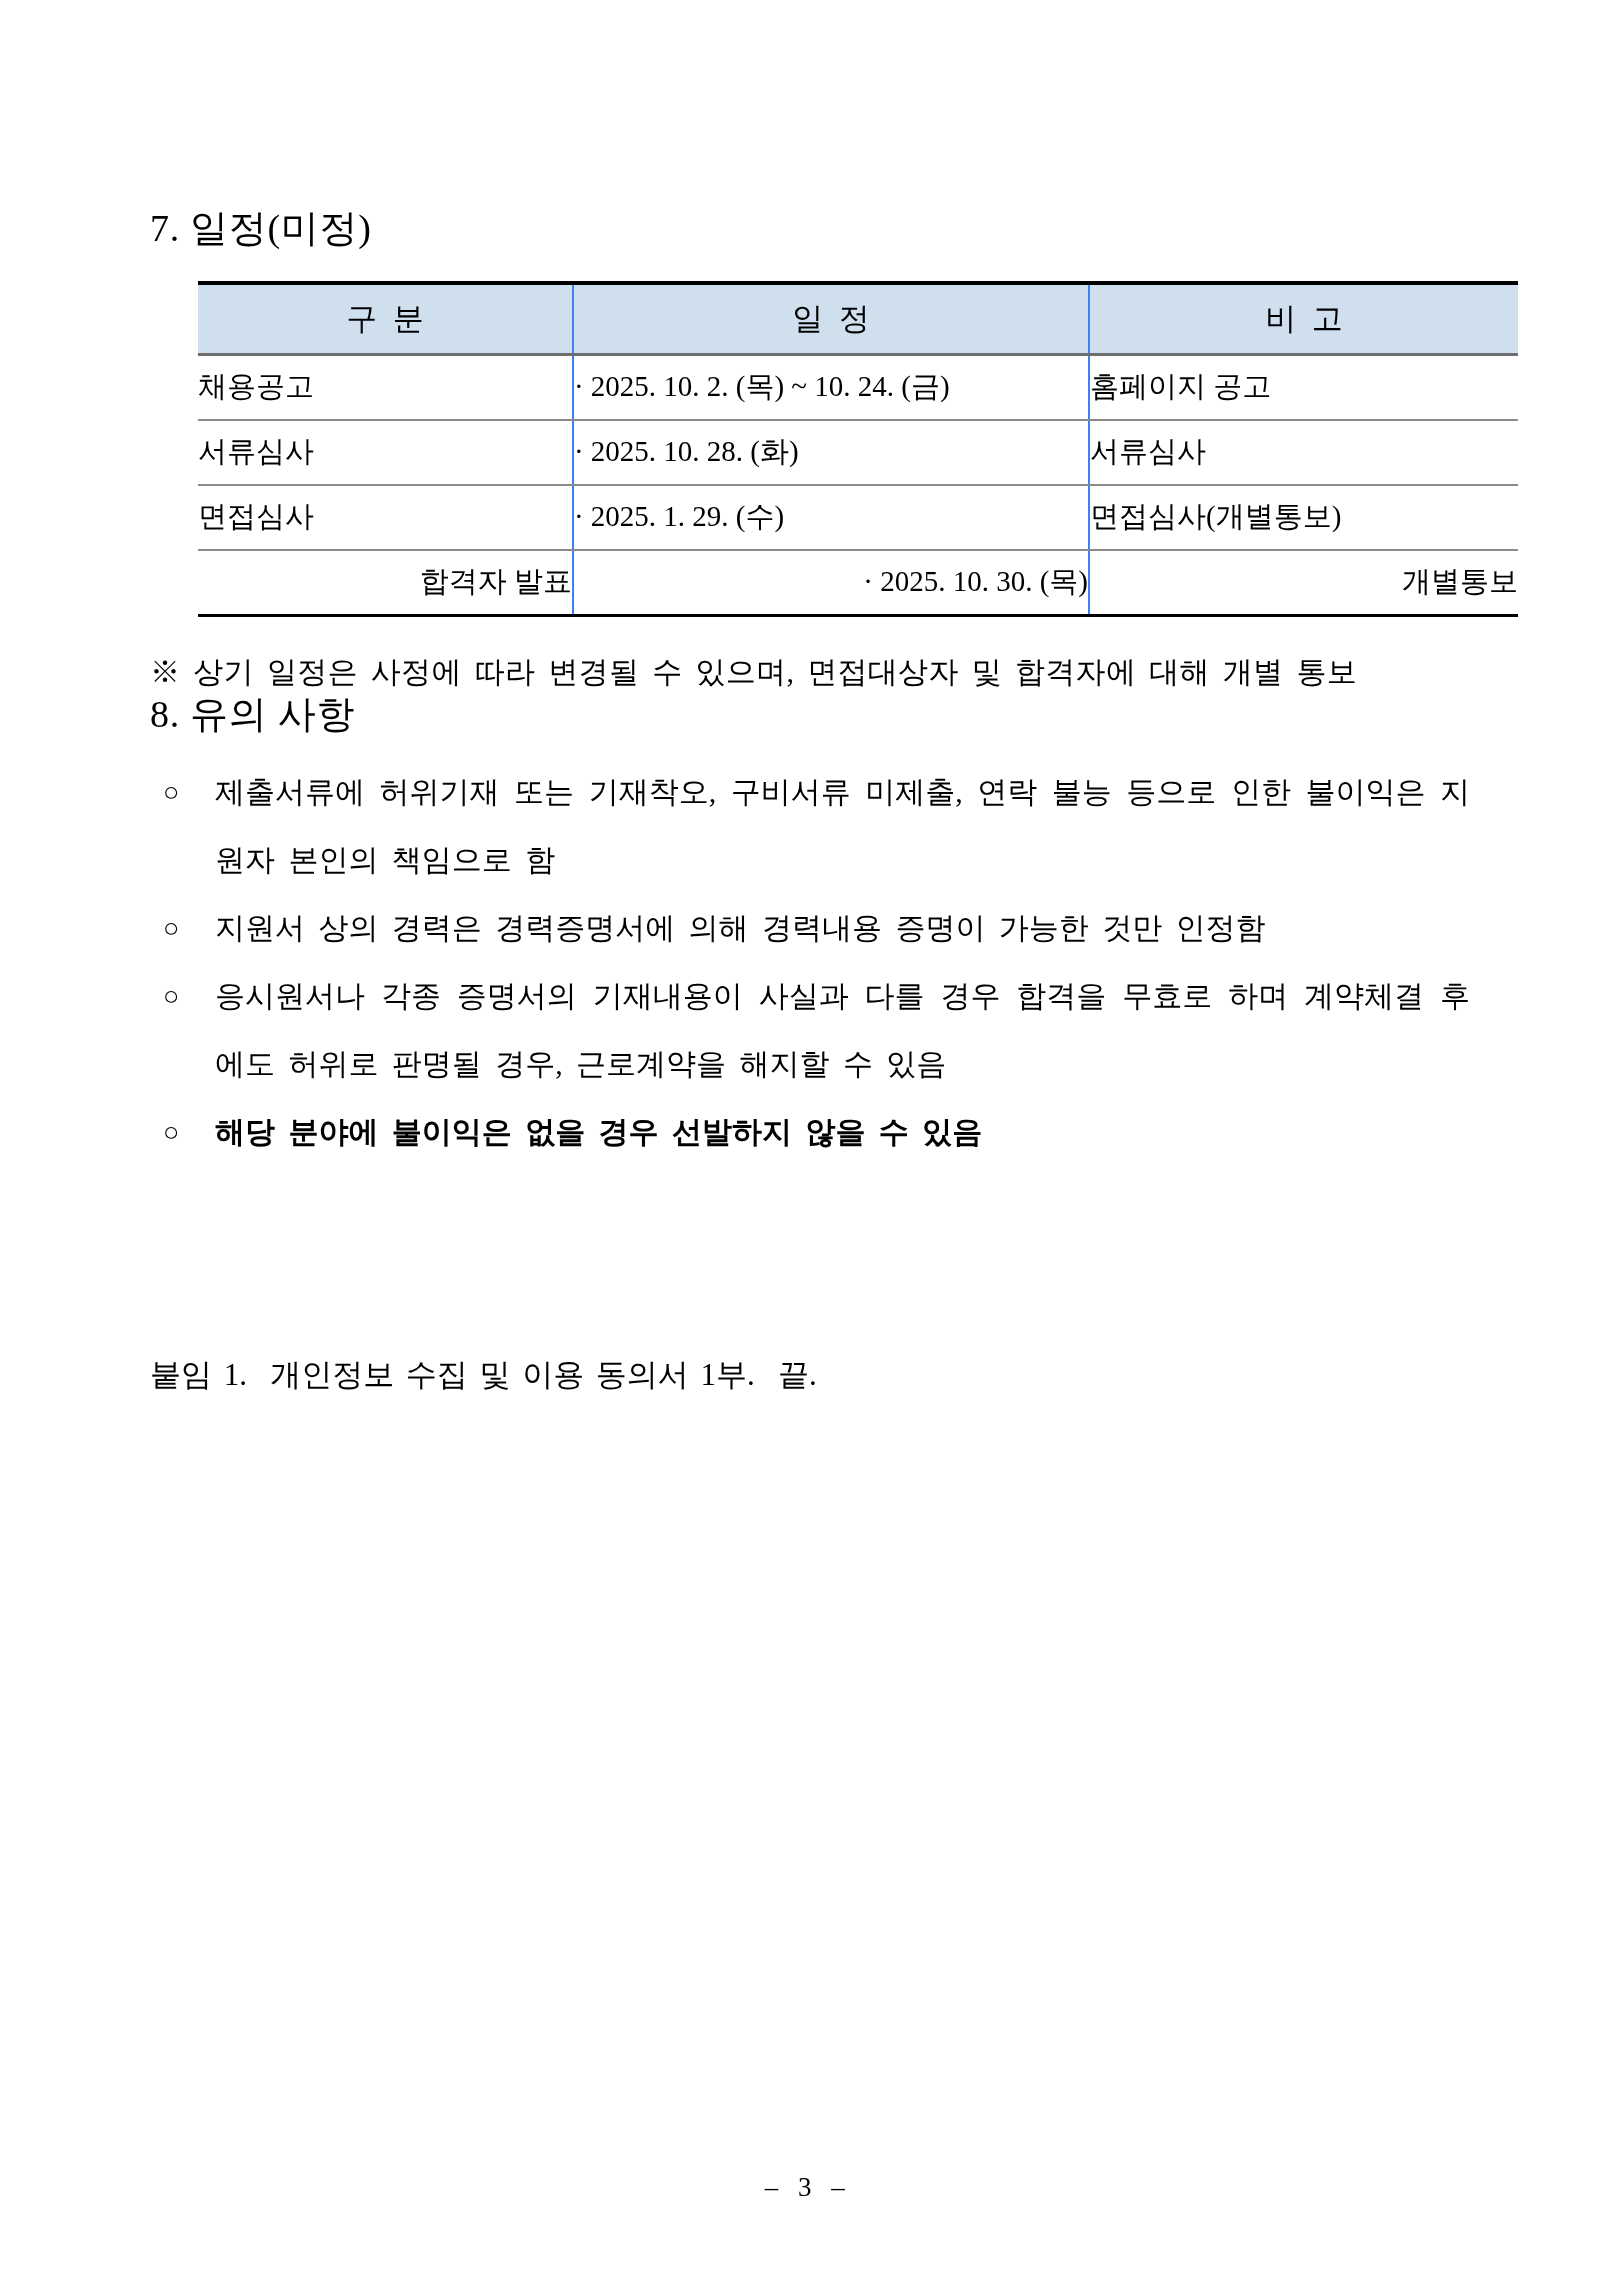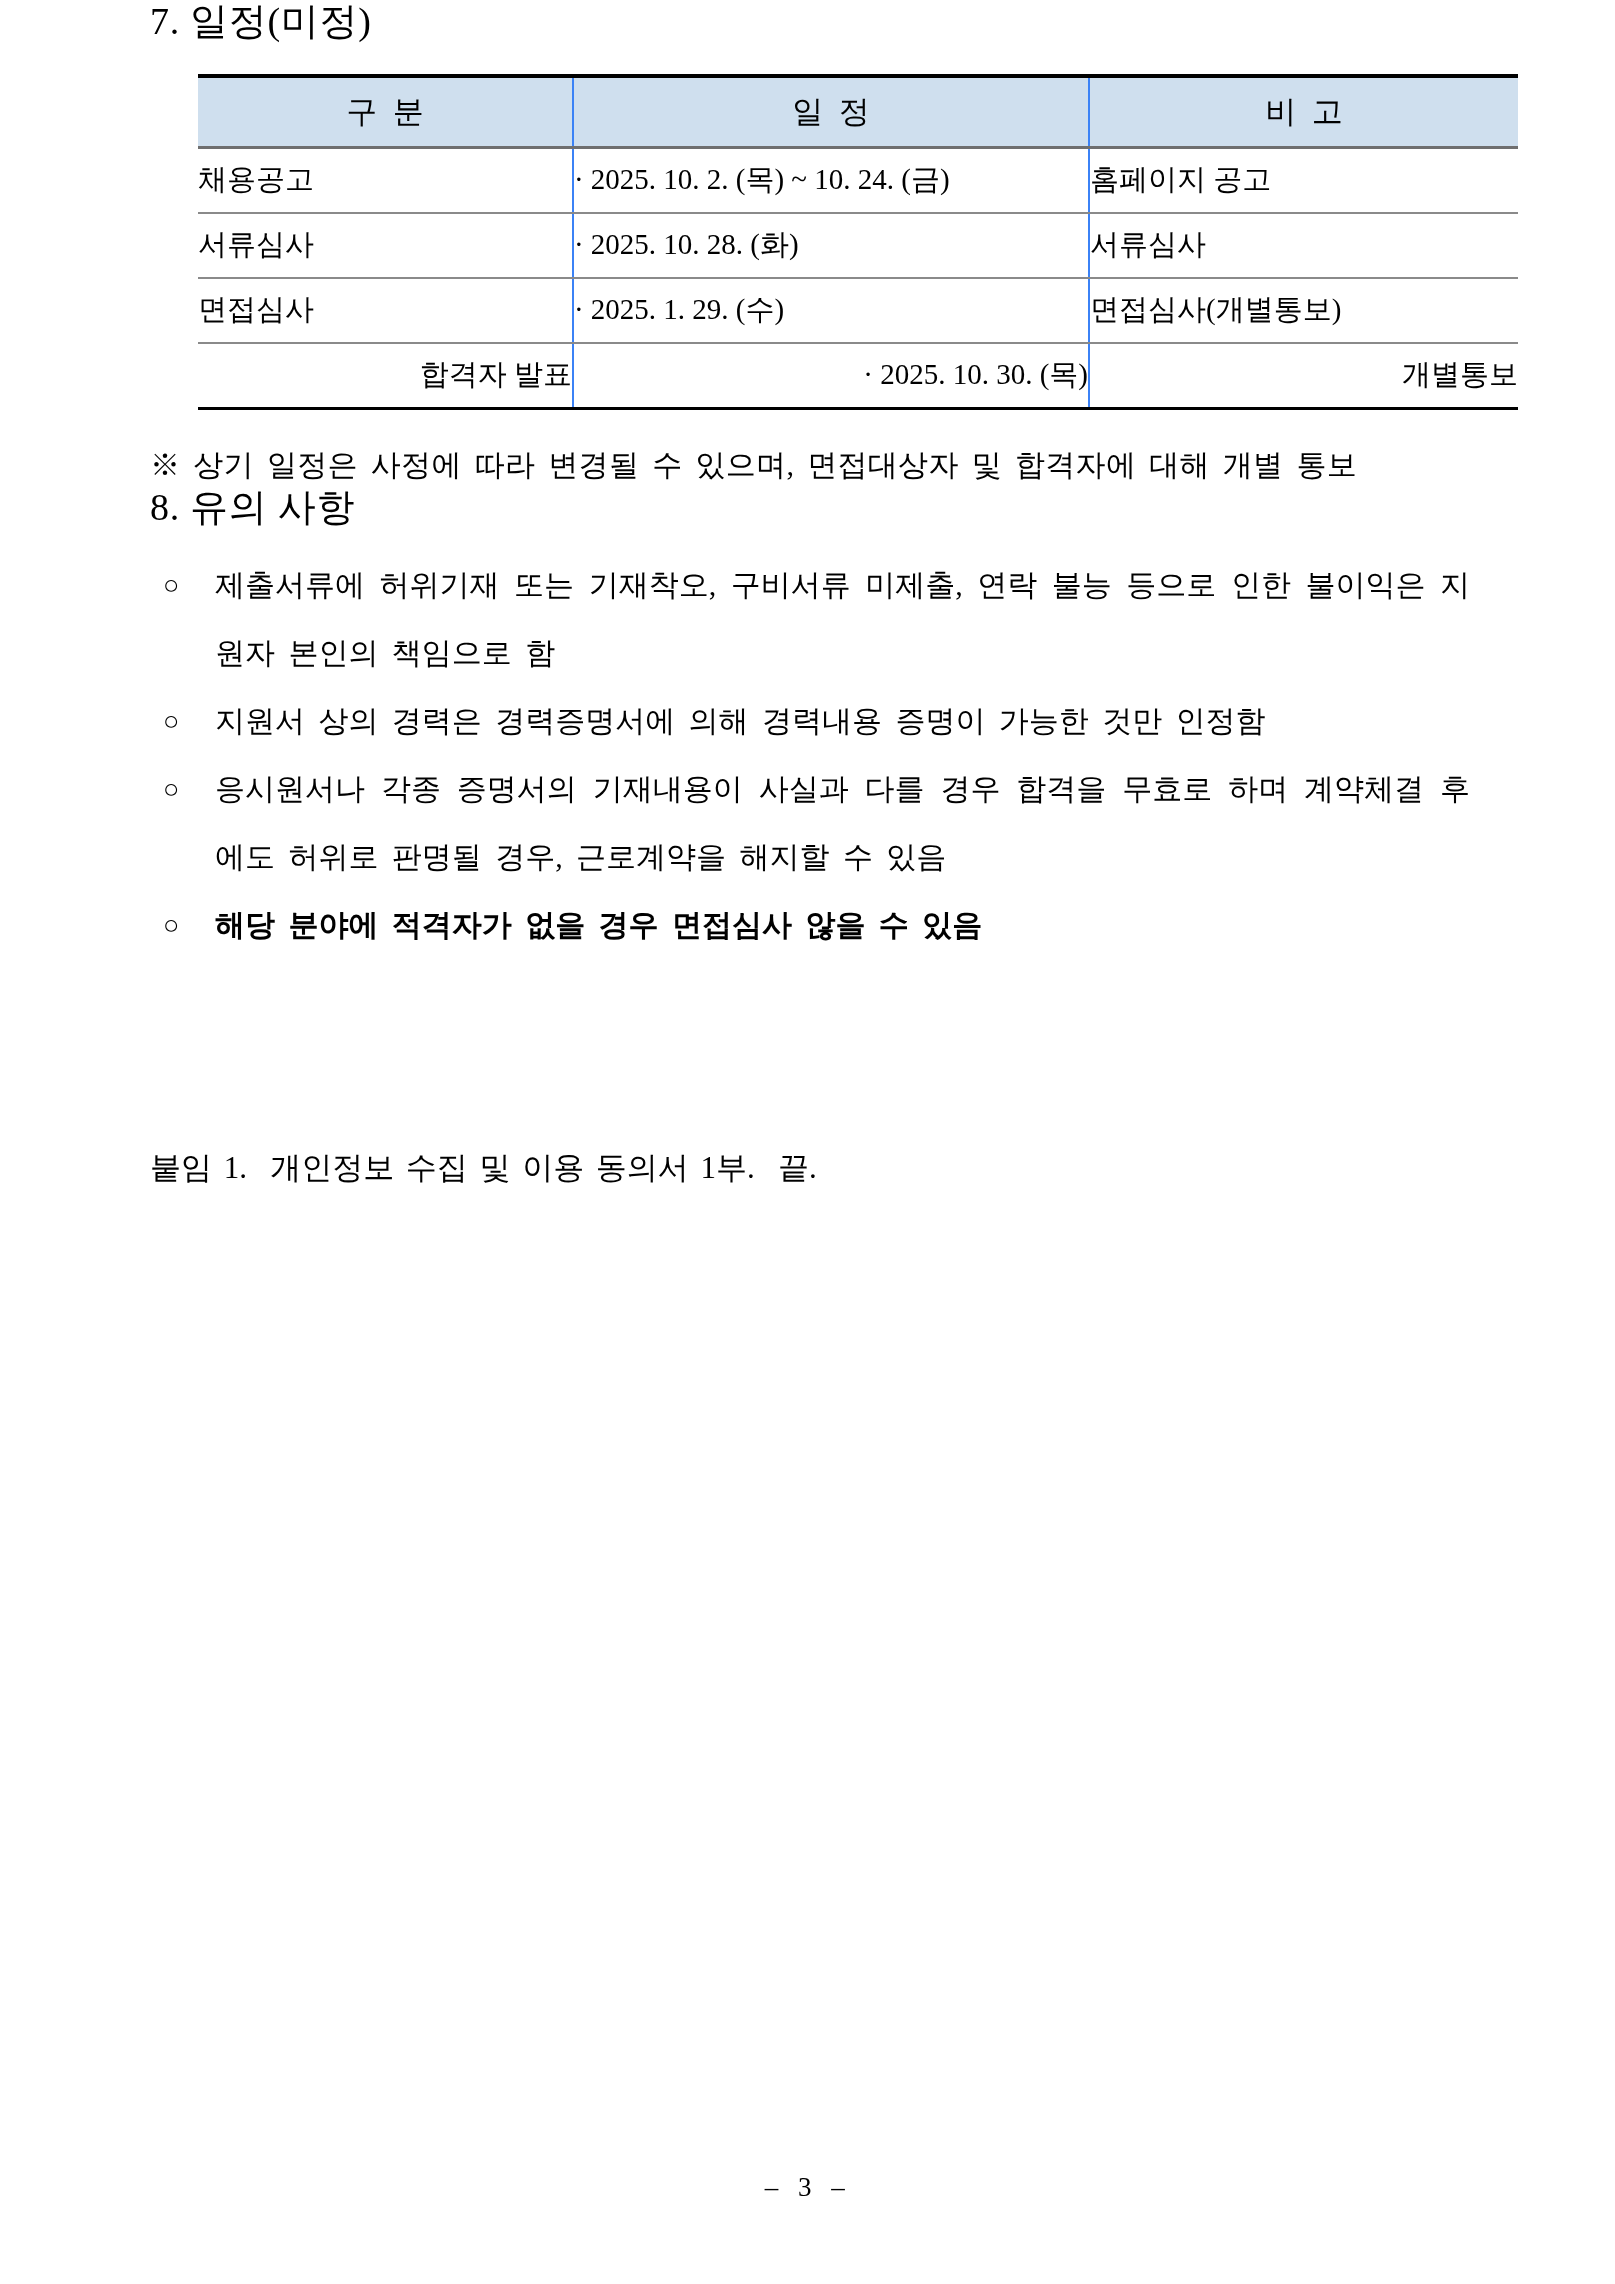--- a/index.html
+++ b/index.html
@@ -24,21 +24,21 @@
   }
 
   
   .section-title {
     margin: 0;
     font-size: 38px;
     font-weight: 400;
     letter-spacing: 0.7px;
     line-height: 1.15;
   }
-  .title-7 { }
+  .title-7 { padding-top: 207px; }
   .title-8 { }
 
   
   table.schedule {
     margin-top: 30px;
     width: 100%;
     border-collapse: collapse;
     table-layout: fixed;
     border-top: 4.6px solid #000000;
     border-bottom: 3.9px solid #000000;
@@ -177,21 +177,21 @@
       <div class="bullet">
         <span class="marker">○</span>
         <span>지원서 상의 경력은 경력증명서에 의해 경력내용 증명이 가능한 것만 인정함</span>
       </div>
       <div class="bullet">
         <span class="marker">○</span>
         <span>응시원서나 각종 증명서의 기재내용이 사실과 다를 경우 합격을 무효로 하며 계약체결 후에도 허위로 판명될 경우, 근로계약을 해지할 수 있음</span>
       </div>
       <div class="bullet bold">
         <span class="marker">○</span>
-        <span>해당 분야에 적격자가 없을 경우 면접심사 않을 수 있음</span>
+        <span>해당 분야에 불이익은 없을 경우 선발하지 않을 수 있음</span>
       </div>
     </div>
 
     <div class="attachment">붙임 1.  개인정보 수집 및 이용 동의서 1부.  끝.</div>
 
   </div>
 
   <div class="page-number">– 3 –</div>
 </div>
 

